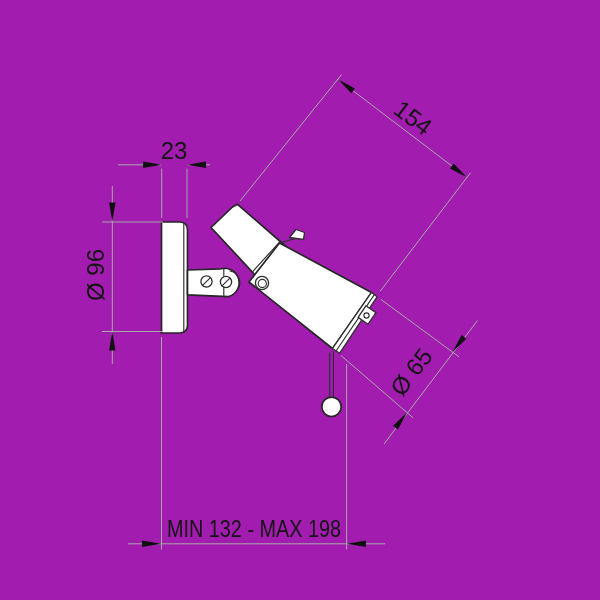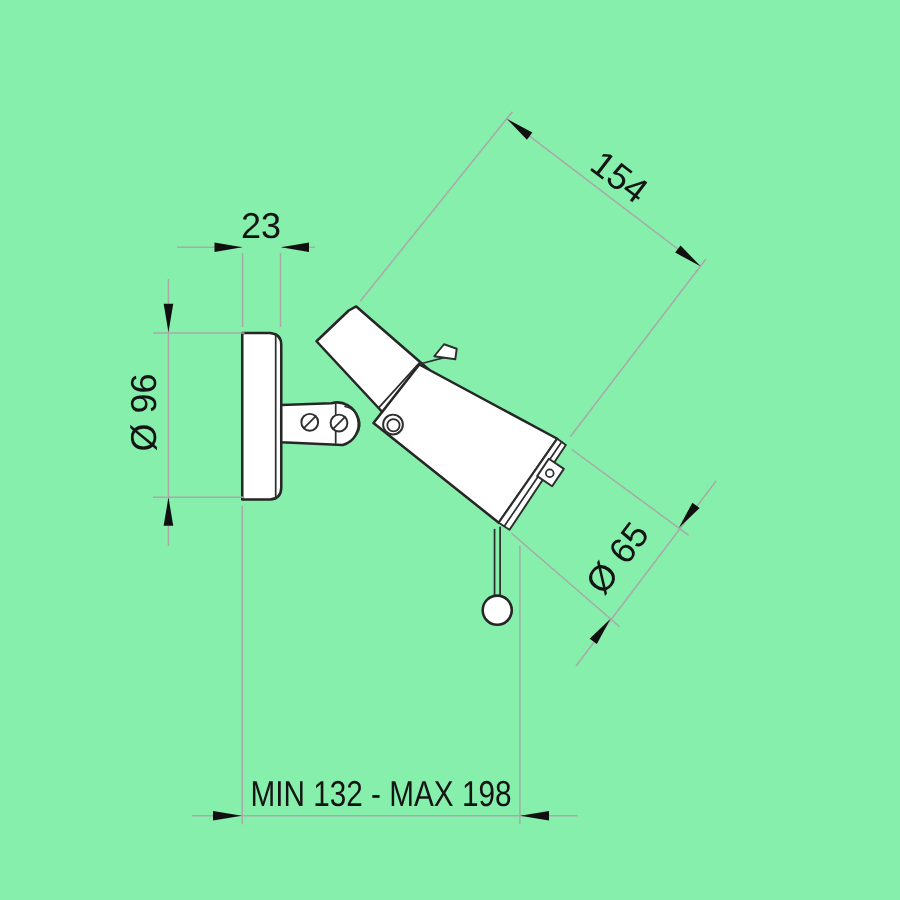--- a/index.html
+++ b/index.html
@@ -1,16 +1,16 @@
 <!DOCTYPE html>
 <html><head>
 <meta charset="utf-8">
 <style>
   html,body{margin:0;padding:0;background:#fff;}
-  .canvas{width:600px;height:600px;background:#86efac;position:relative;overflow:hidden;}
+  .canvas{width:600px;height:600px;background:#a21caf;position:relative;overflow:hidden;}
   svg{display:block;}
   
   .ol{fill:#ffffff;stroke:#262626;stroke-width:1.7;stroke-linejoin:round;stroke-linecap:round;}
   .ol-thin{fill:none;stroke:#2e2e2e;stroke-width:1.15;stroke-linecap:round;}
   .ol-fine{fill:#ffffff;stroke:#2e2e2e;stroke-width:1.3;stroke-linejoin:round;}
   
   .dl{fill:none;stroke:#a9a9a9;stroke-width:1;}
   .ah{fill:#101010;stroke:none;}
   .dt{font-family:"Liberation Sans","DejaVu Sans",sans-serif;font-size:24px;fill:#141414;}
 </style>

